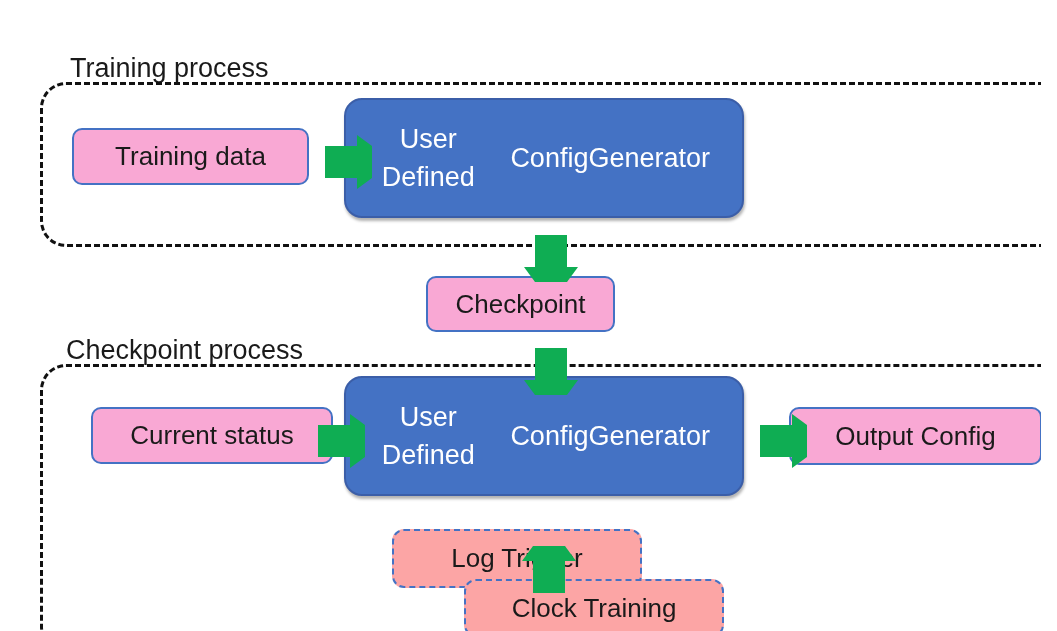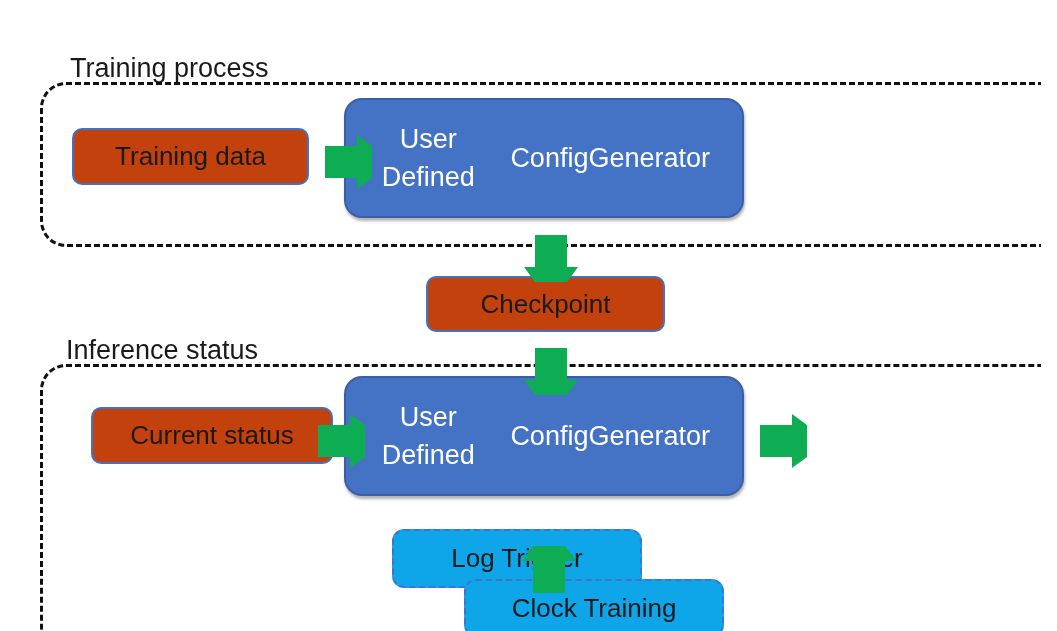--- a/index.html
+++ b/index.html
@@ -31,21 +31,21 @@
     white-space: nowrap;
   }
   .dashed-container {
     position: absolute;
     border: 3px dashed var(--dash);
     border-radius: 26px;
     background: transparent;
   }
   .light-box {
     position: absolute;
-    background: #c2410c;
+    background: #f9a8d4;
     border: 2px solid var(--light-border);
     border-radius: 10px;
     display: flex;
     align-items: center;
     justify-content: center;
     font-size: 26px;
     color: var(--text);
     z-index: 3;
   }
   .blue-box {
@@ -59,21 +59,21 @@
     align-items: center;
     justify-content: center;
     color: var(--text-light);
     font-size: 27px;
     line-height: 38px;
     text-align: center;
     z-index: 3;
   }
   .trigger-box {
     position: absolute;
-    background: #0ea5e9;
+    background: #fca5a5;
     border: 2px dashed var(--light-border);
     border-radius: 12px;
     display: flex;
     align-items: center;
     justify-content: center;
     font-size: 26px;
     color: var(--text);
   }
   
   .h-arrow {
@@ -131,30 +131,30 @@
   <div class="blue-box" style="left:312px; top:66px; width:400px; height:120px;">
     <span>User Defined</span>
     <span>ConfigGenerator</span>
   </div>
 
   <div class="v-arrow down" style="left:503px; top:187px; width:22px; height:57px;">
     <div class="shaft"></div>
     <div class="head"></div>
   </div>
 
-  <div class="light-box" style="left:394px; top:244px; width:239px; height:56px;">
+  <div class="light-box" style="left:394px; top:244px; width:189px; height:56px;">
     <span>Checkpoint</span>
   </div>
 
   <div class="v-arrow down" style="left:503px; top:300px; width:22px; height:43px;">
     <div class="shaft"></div>
     <div class="head"></div>
   </div>
 
-  <div class="section-label" style="left:18px; top:287px;">Inference status</div>
+  <div class="section-label" style="left:18px; top:287px;">Checkpoint process</div>
 
   <div class="dashed-container" style="left:8px; top:332px; width:1040px; height:290px;"></div>
 
   <div class="light-box" style="left:28px; top:375px; width:242px; height:57px;margin-left:31px;">
     <span>Current status</span>
   </div>
 
   <div class="h-arrow" style="left:270px; top:393px; width:42px; height:22px;">
     <div class="shaft"></div>
     <div class="head"></div>
@@ -163,20 +163,23 @@
   <div class="blue-box" style="left:312px; top:344px; width:400px; height:120px;">
     <span>User Defined</span>
     <span>ConfigGenerator</span>
   </div>
 
   <div class="h-arrow" style="left:712px; top:393px; width:45px; height:22px;">
     <div class="shaft"></div>
     <div class="head"></div>
   </div>
 
+  <div class="light-box" style="left:757px; top:375px; width:253px; height:58px;">
+    <span>Output Config</span>
+  </div>
 
   <div class="v-arrow up" style="left:501px; top:466px; width:22px; height:31px;">
     <div class="head"></div>
     <div class="shaft"></div>
   </div>
 
   <div class="trigger-box" style="left:360px; top:497px; width:250px; height:59px; z-index:1;">
     <span>Log Trigger</span>
   </div>
 

